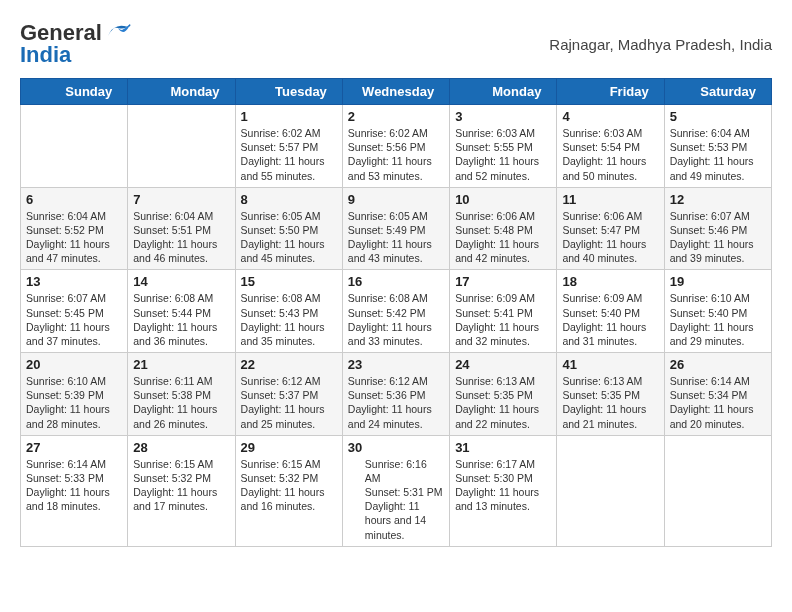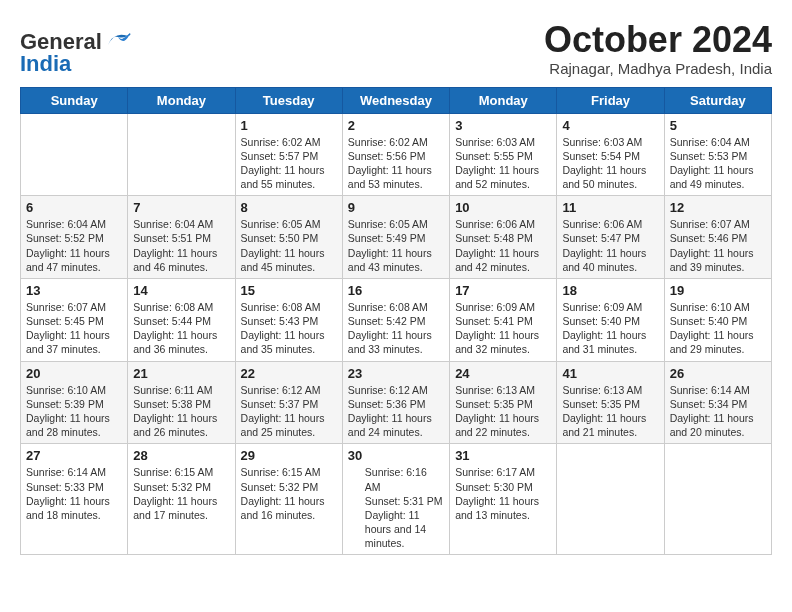--- a/index.html
+++ b/index.html
@@ -5,21 +5,21 @@
     * { margin: 0; padding: 0; box-sizing: border-box; }
     body {
       font-family: Arial, sans-serif;
       background: #fff;
       width: 792px;
       min-height: 612px;
       padding: 20px;
     }
     .header {
       display: flex;
-      align-items: flex-end;
+      align-items: center;
       justify-content: space-between;
       margin-bottom: 10px;
     }
     .logo {
       display: flex;
       flex-direction: column;
       align-items: flex-start;
     }
     .title-section {
       text-align: right;
@@ -35,25 +35,25 @@
       color: #444;
     }
     .calendar {
       width: 100%;
       border-collapse: collapse;
       border: 1px solid #ccc;
     }
     .calendar th {
       background-color: #1a6bb5;
       color: #fff;
-      padding: 5px 6px;
+      padding: 5px 15px;
       font-size: 13px;
       font-weight: bold;
       border: 1px solid #1558a0;
-      text-align: center;
+      text-align: right;
     }
     .calendar td {
       border: 1px solid #ccc;
       vertical-align: top;
       padding: 4px 5px;
       width: 107px;
       min-height: 80px;
       font-size: 11px;
       color: #222;
       background: #fff;
@@ -83,21 +83,20 @@
     <div style="display:flex;align-items:center;">
       <span style="font-size:22px;font-weight:bold;color:#333;">General</span>
       <svg width="28" height="18" viewBox="0 0 28 18" style="margin-left:2px;margin-top:-4px;">
         <path d="M4 14 Q10 2 20 4 Q28 6 26 2 Q22 8 14 6 Q8 4 4 14Z" fill="#1a6bb5"></path>
         <path d="M14 6 Q16 10 20 10 Q24 8 26 2 Q22 6 18 8 Q16 8 14 6Z" fill="#2a7ed0"></path>
       </svg>
     </div>
     <span style="font-size:22px;font-weight:bold;color:#1a6bb5;margin-top:-4px;">India</span>
   </div>
   <div class="title-section">
-    <div class="month-title">October 2024</div>
     <div class="location">Rajnagar, Madhya Pradesh, India</div>
   </div>
 </div>
 
 <table class="calendar">
   <thead>
     <tr>
     <th>Sunday</th>
         <th>Monday</th>
         <th>Tuesday</th>

